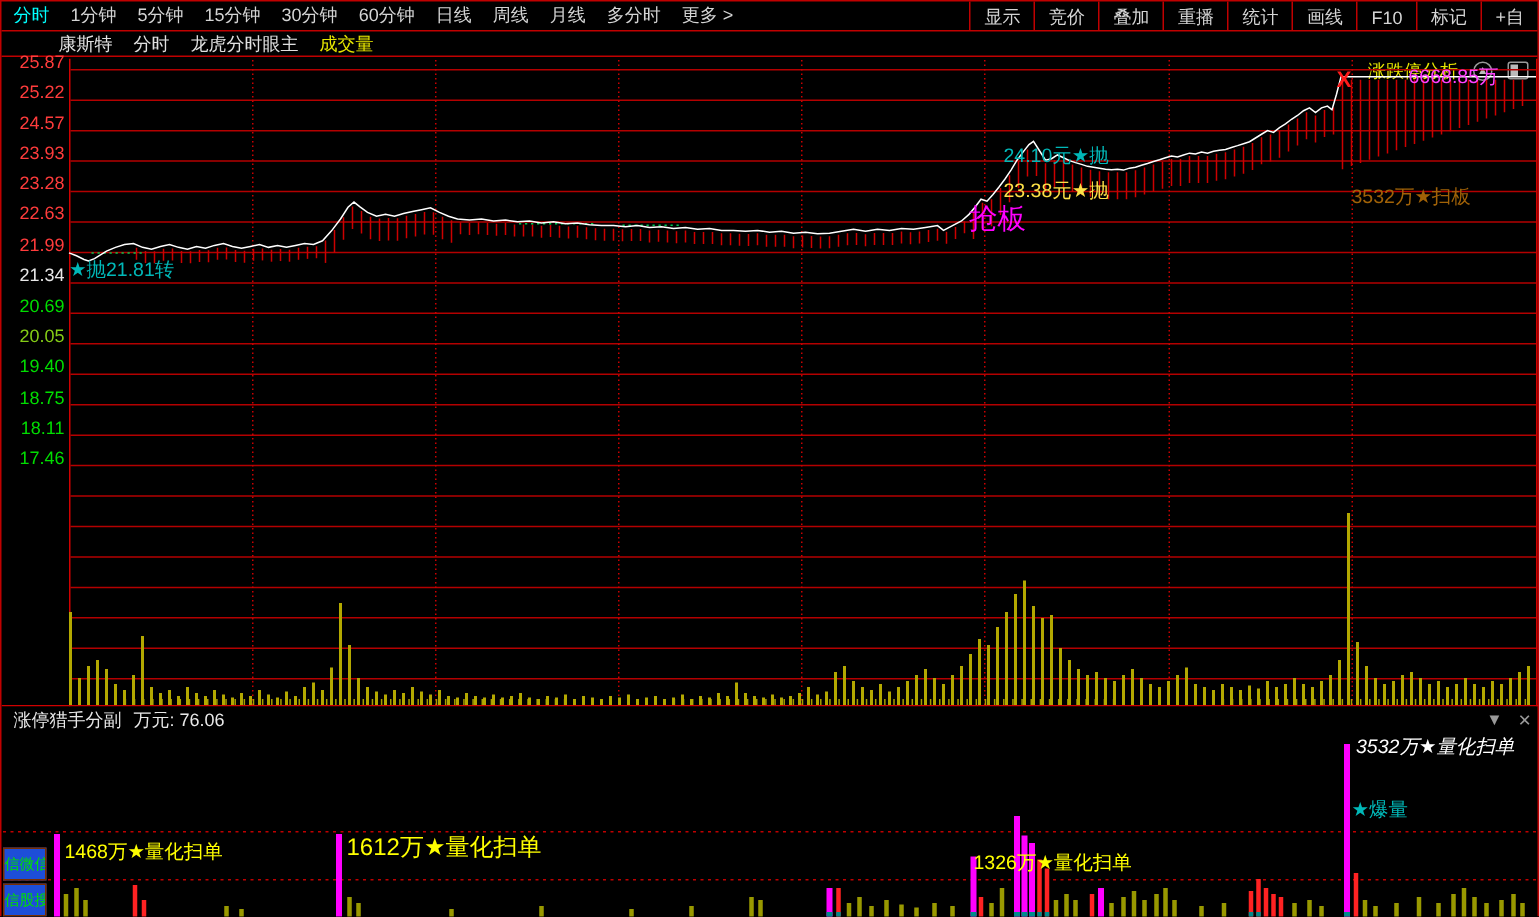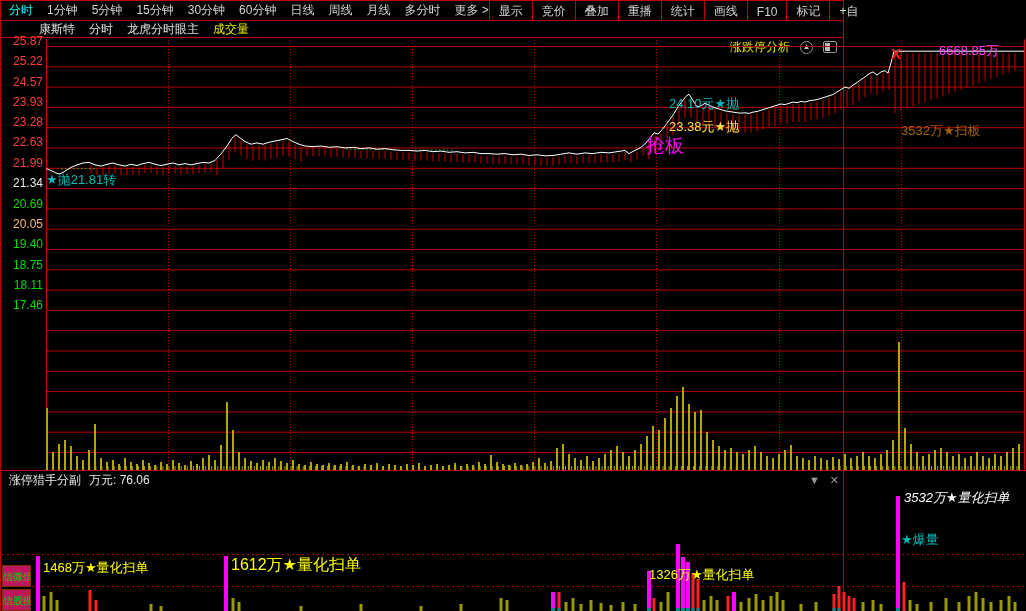--- a/index.html
+++ b/index.html
@@ -1,17 +1,17 @@
 <!DOCTYPE html>
 <html><head>
 <meta charset="utf-8">
 <style>
   html,body{margin:0;padding:0;background:#000;width:1026px;height:611px;overflow:hidden;
     font-family:"Liberation Sans","DejaVu Sans",sans-serif;}
-  #app{position:relative;width:844px;height:611px;background:#000;
+  #app{position:relative;width:1026px;height:611px;background:#000;
     border-left:1px solid #c00000;border-top:1px solid #c00000;border-right:1px solid #c00000;box-sizing:border-box;}
   .menubar{position:absolute;left:0;top:0;width:100%;height:19px;display:flex;align-items:center;
     border-bottom:1px solid #c00000;font-size:12px;color:#d4d4d4;}
   .menu-left{display:flex;align-items:center;padding-left:8px;gap:14px;flex:1;white-space:nowrap;}
   .menu-left .mi{cursor:default;}
   .menu-left .mi.active{color:#00ffff;}
   .menu-right{display:flex;align-items:stretch;height:100%;white-space:nowrap;}
   .menu-right .mi{padding:2px 9px 0 9px;border-left:1px solid #c00000;display:flex;align-items:center;}
   .subbar{position:absolute;left:0;top:20px;width:100%;height:17px;display:flex;align-items:center;
     border-bottom:1px solid #c00000;font-size:12px;color:#e0e0e0;box-sizing:border-box;}
@@ -24,21 +24,21 @@
   .icn2{width:12px;height:10px;border:1px solid #999;border-radius:2px;display:inline-block;position:relative;}
   .icn2 i{position:absolute;left:1px;top:1px;bottom:1px;width:5px;background:#bbb;}
   svg{position:absolute;left:0;}
   .axlabel{position:absolute;width:42px;text-align:right;font-size:12px;line-height:13px;}
   .ann{position:absolute;font-size:13px;white-space:nowrap;pointer-events:none;}
   .p2head{position:absolute;left:0;top:471px;width:100%;height:16px;display:flex;align-items:center;
     font-size:12px;color:#e8e8e8;}
   .p2head .t{margin-left:8px;}
   .p2head .v{margin-left:8px;}
   .p2icons{margin-left:auto;display:flex;gap:10px;padding-right:4px;color:#999;font-size:11px;}
-  .ctab{position:absolute;left:1px;width:29px;height:22px;background:#be185d;border:1px solid #7a2f00;
+  .ctab{position:absolute;left:1px;width:29px;height:22px;background:#1d4ed8;border:1px solid #7a2f00;
     color:#00e000;font-size:10px;line-height:21px;text-align:center;box-sizing:border-box;white-space:nowrap;overflow:hidden;}
 </style>
 </head>
 <body>
 
 <div id="app">
 
   <div class="menubar">
     <div class="menu-left" id="menu-left">
         <span class="mi active">分时</span>
@@ -599,21 +599,21 @@
   <div id="axis-labels">
       <div class="axlabel" style="top: 34px; left: 0px; color: rgb(255, 60, 60);">25.87</div>
       <div class="axlabel" style="top: 54px; left: 0px; color: rgb(255, 60, 60);">25.22</div>
       <div class="axlabel" style="top: 75px; left: 0px; color: rgb(255, 60, 60);">24.57</div>
       <div class="axlabel" style="top: 95px; left: 0px; color: rgb(255, 60, 60);">23.93</div>
       <div class="axlabel" style="top: 115px; left: 0px; color: rgb(255, 60, 60);">23.28</div>
       <div class="axlabel" style="top: 135px; left: 0px; color: rgb(255, 60, 60);">22.63</div>
       <div class="axlabel" style="top: 156px; left: 0px; color: rgb(255, 60, 60);">21.99</div>
       <div class="axlabel" style="top: 176px; left: 0px; color: rgb(232, 232, 232);">21.34</div>
       <div class="axlabel" style="top: 197px; left: 0px; color: rgb(0, 221, 0);">20.69</div>
-      <div class="axlabel" style="top: 217px; left: 0px; color: #fdba74;">20.05</div>
+      <div class="axlabel" style="top: 217px; left: 0px; color: #84cc16;">20.05</div>
       <div class="axlabel" style="top: 237px; left: 0px; color: rgb(0, 221, 0);">19.40</div>
       <div class="axlabel" style="top: 258px; left: 0px; color: rgb(0, 221, 0);">18.75</div>
       <div class="axlabel" style="top: 278px; left: 0px; color: rgb(0, 221, 0);">18.11</div>
       <div class="axlabel" style="top: 298px; left: 0px; color: rgb(0, 221, 0);">17.46</div>
     </div>
   <div id="chart-anns">
       <div class="ann" style="left: 45px; top: 170px; color: rgb(0, 184, 184); font-size: 13px;">★抛21.81转</div>
       <div class="ann" style="left: 668px; top: 94px; color: rgb(0, 184, 184); font-size: 13px;">24.10元★抛</div>
       <div class="ann" style="left: 668px; top: 117px; color: #fde047; font-size: 13px;">23.38元★抛</div>
       <div class="ann" style="left: 645px; top: 132px; color: rgb(255, 0, 255); font-size: 19px;">抢板</div>

